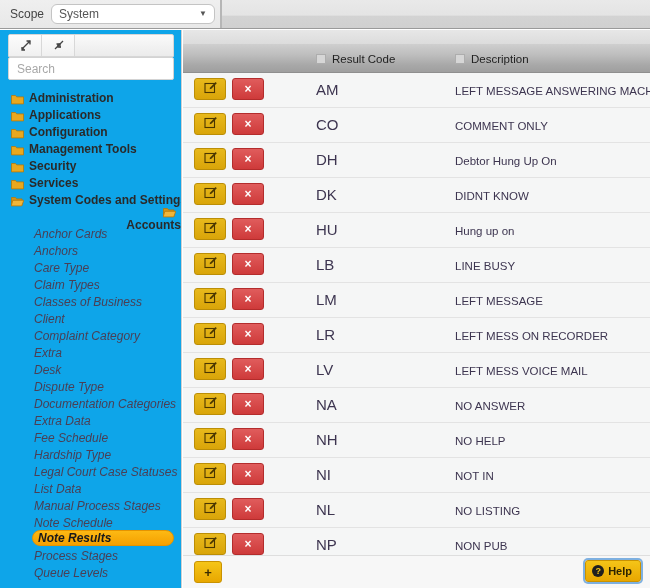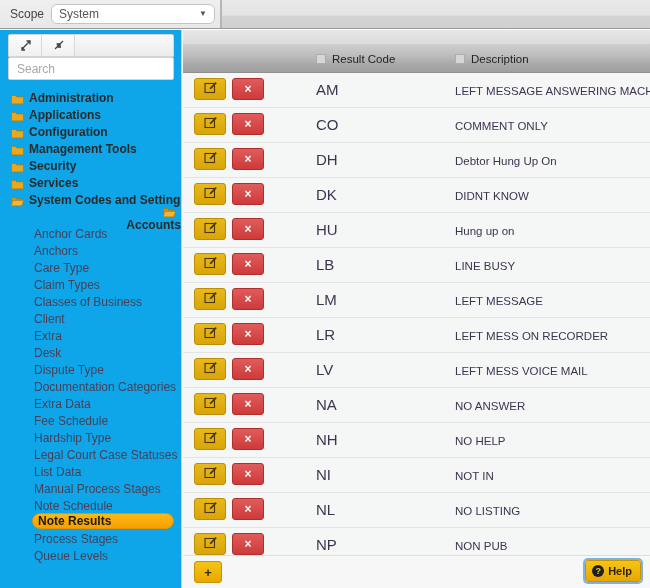--- a/index.html
+++ b/index.html
@@ -116,20 +116,21 @@
   .tree-node.lvl2 { padding-left: 23px; }
   .folder-ico { margin-right: 5px; flex: 0 0 auto; display:block; }
   .tree-label { font-size: 12px; }
   .tree-node.lvl0 .tree-label,
   .tree-node.lvl1 .tree-label {
     font-weight: bold;
     color: #2a2a2a;
   }
   .tree-node.lvl2 .tree-label {
     color: #4a3f55;
+    font-style: italic;
   }
   .tree-node.selected {
     background: linear-gradient(to bottom, #fdb913 0%, #f5a000 100%);
     border: 1px solid #e59400;
     border-radius: 9px;
     margin-left: 21px;
     padding-left: 5px;
     height: 16px;
     width: 142px;
   }
@@ -413,20 +414,23 @@
       <div class="tree-node lvl2">
         <span class="tree-label">Claim Types</span>
       </div>
       <div class="tree-node lvl2">
         <span class="tree-label">Classes of Business</span>
       </div>
       <div class="tree-node lvl2">
         <span class="tree-label">Client</span>
       </div>
       <div class="tree-node lvl2">
+        <span class="tree-label">Complaint Category</span>
+      </div>
+      <div class="tree-node lvl2">
         <span class="tree-label">Extra</span>
       </div>
       <div class="tree-node lvl2">
         <span class="tree-label">Desk</span>
       </div>
       <div class="tree-node lvl2">
         <span class="tree-label">Dispute Type</span>
       </div>
       <div class="tree-node lvl2">
         <span class="tree-label">Documentation Categories</span>

